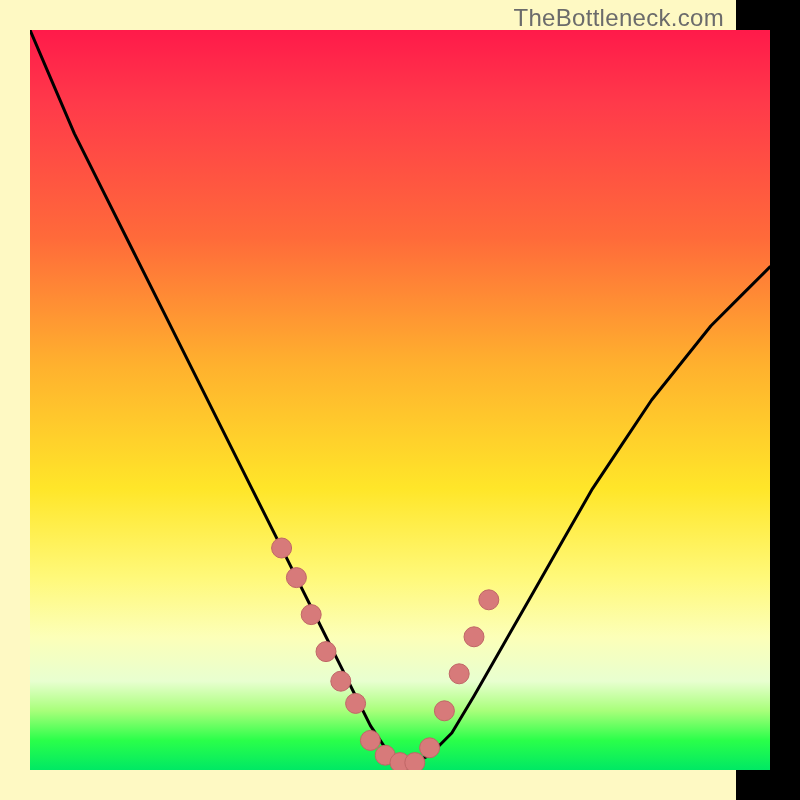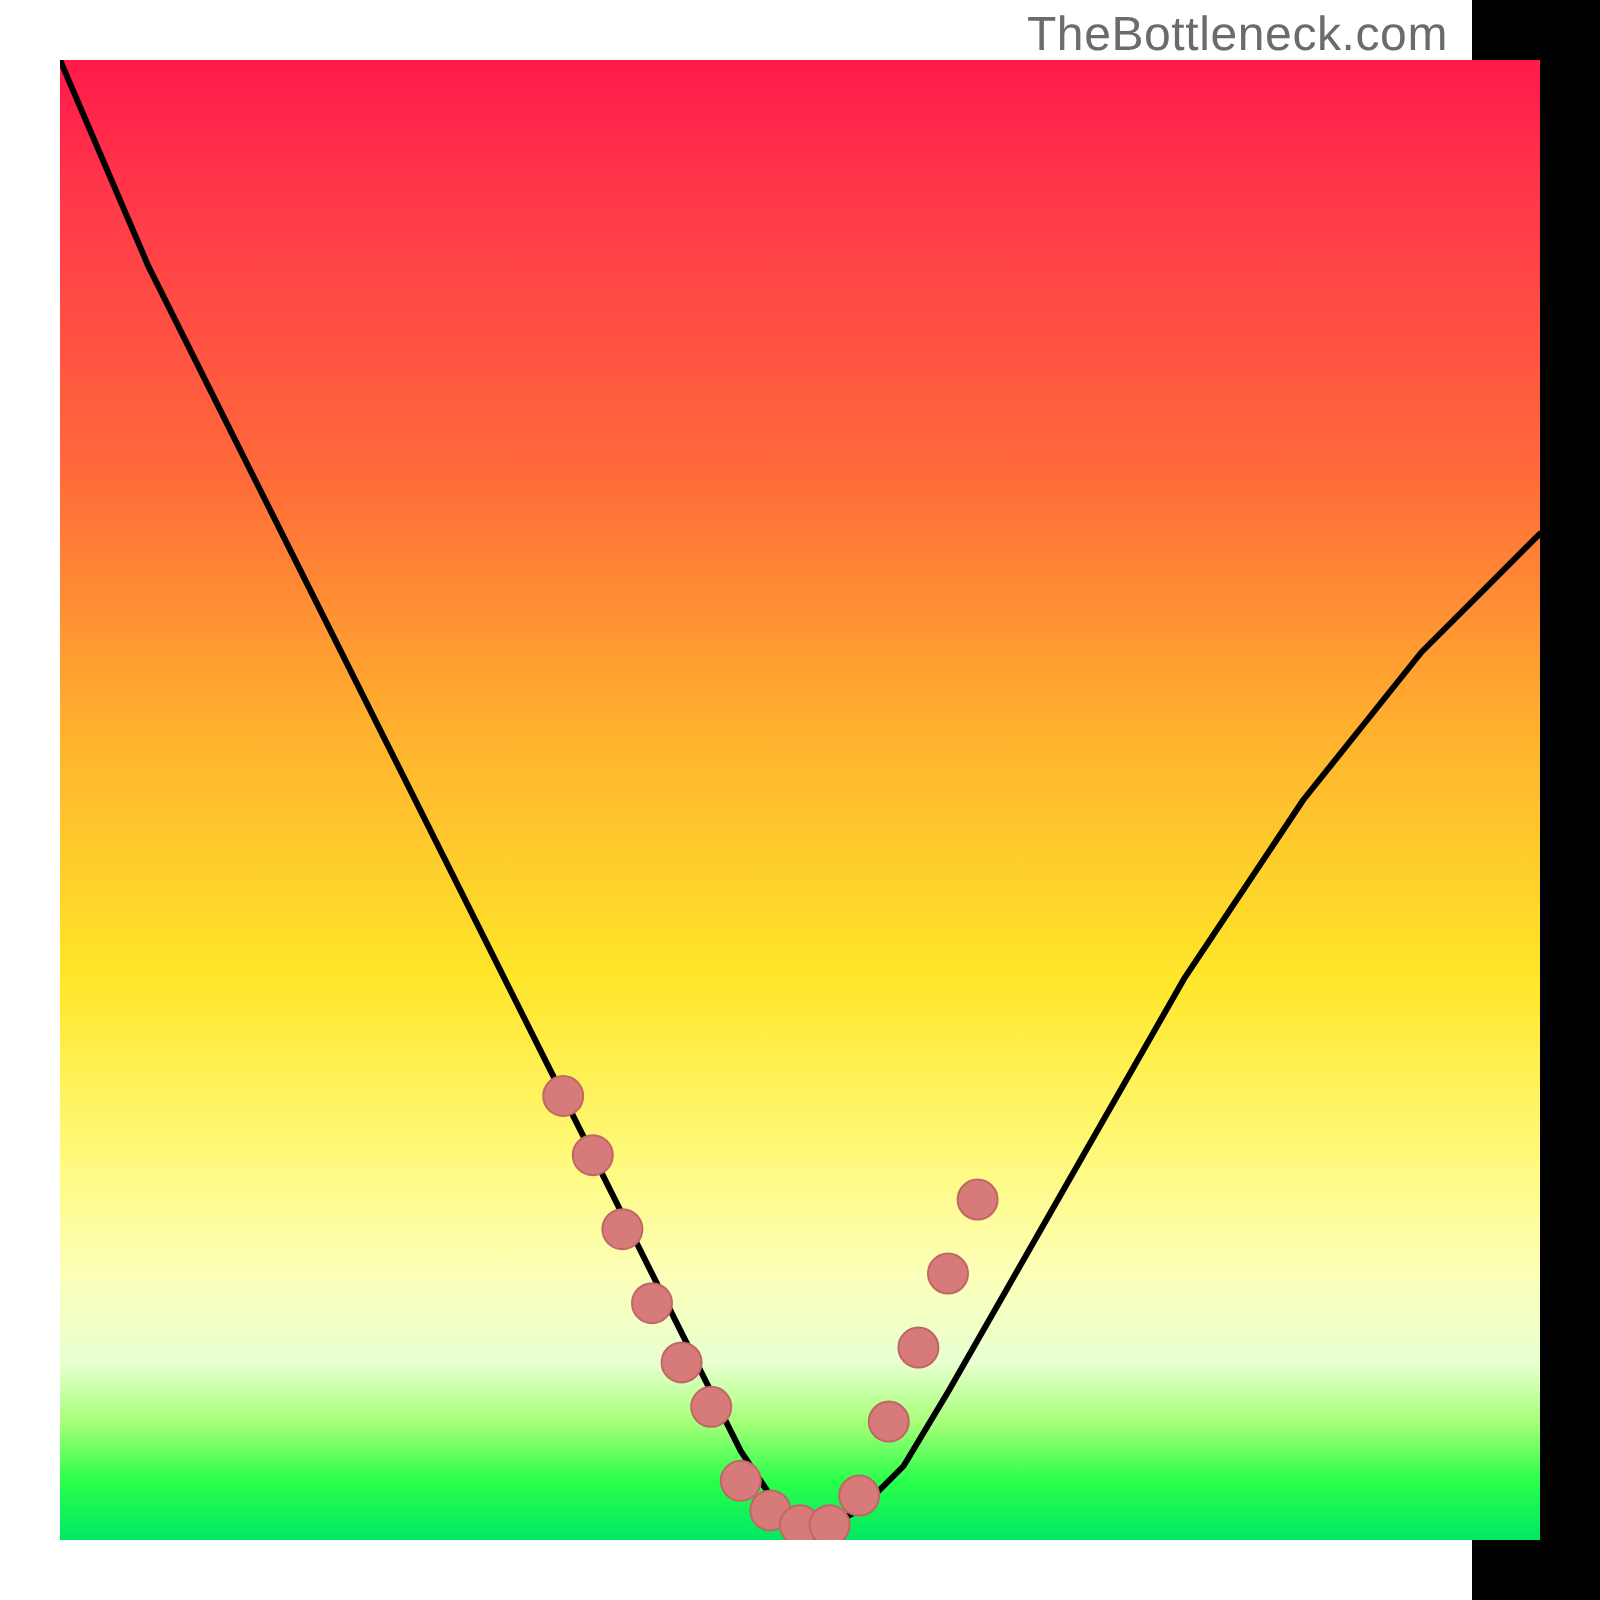--- a/index.html
+++ b/index.html
@@ -8,21 +8,21 @@
     width: 800px;
     height: 800px;
     overflow: hidden;
     background: #000;
     font-family: Arial, Helvetica, sans-serif;
   }
   .frame {
     position: relative;
     width: 736px;
     height: 800px;
-    background: #ffffff;
+    background: #fef9c3;
   }
   .plot {
     position: absolute;
     left: 30px;
     top: 30px;
     width: 740px;
     height: 740px;
     
     background: linear-gradient(
       to bottom,

